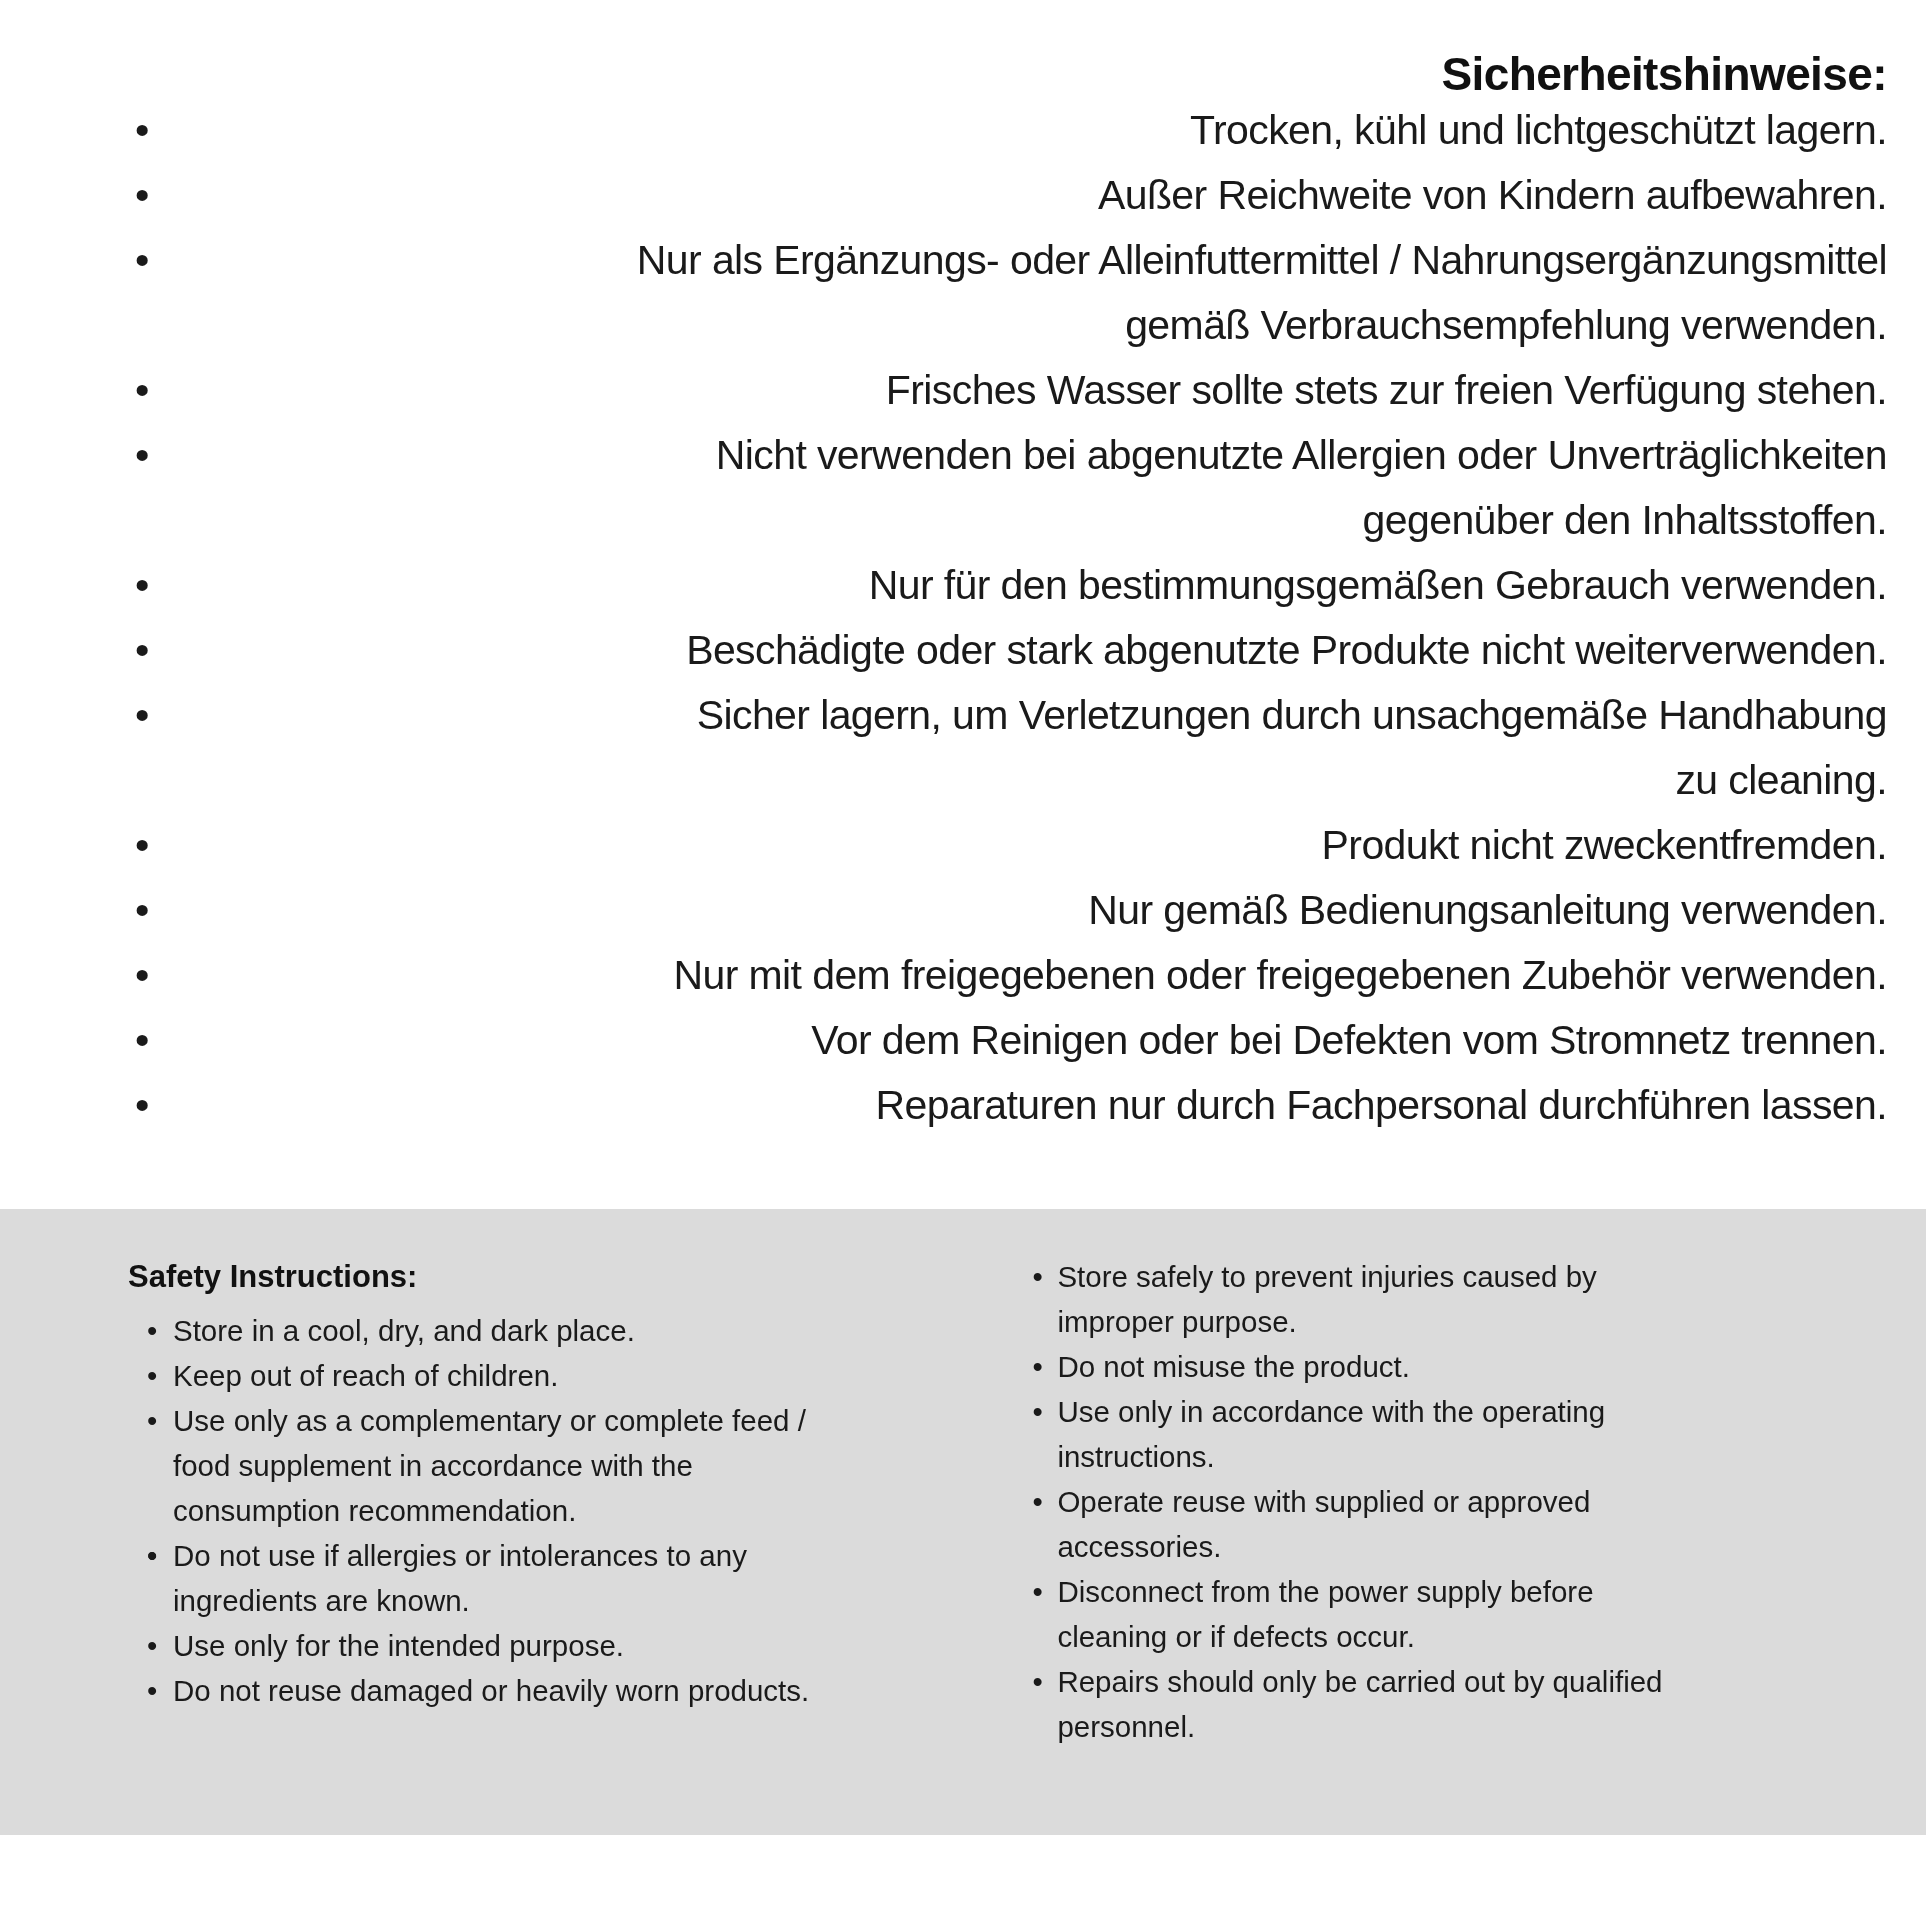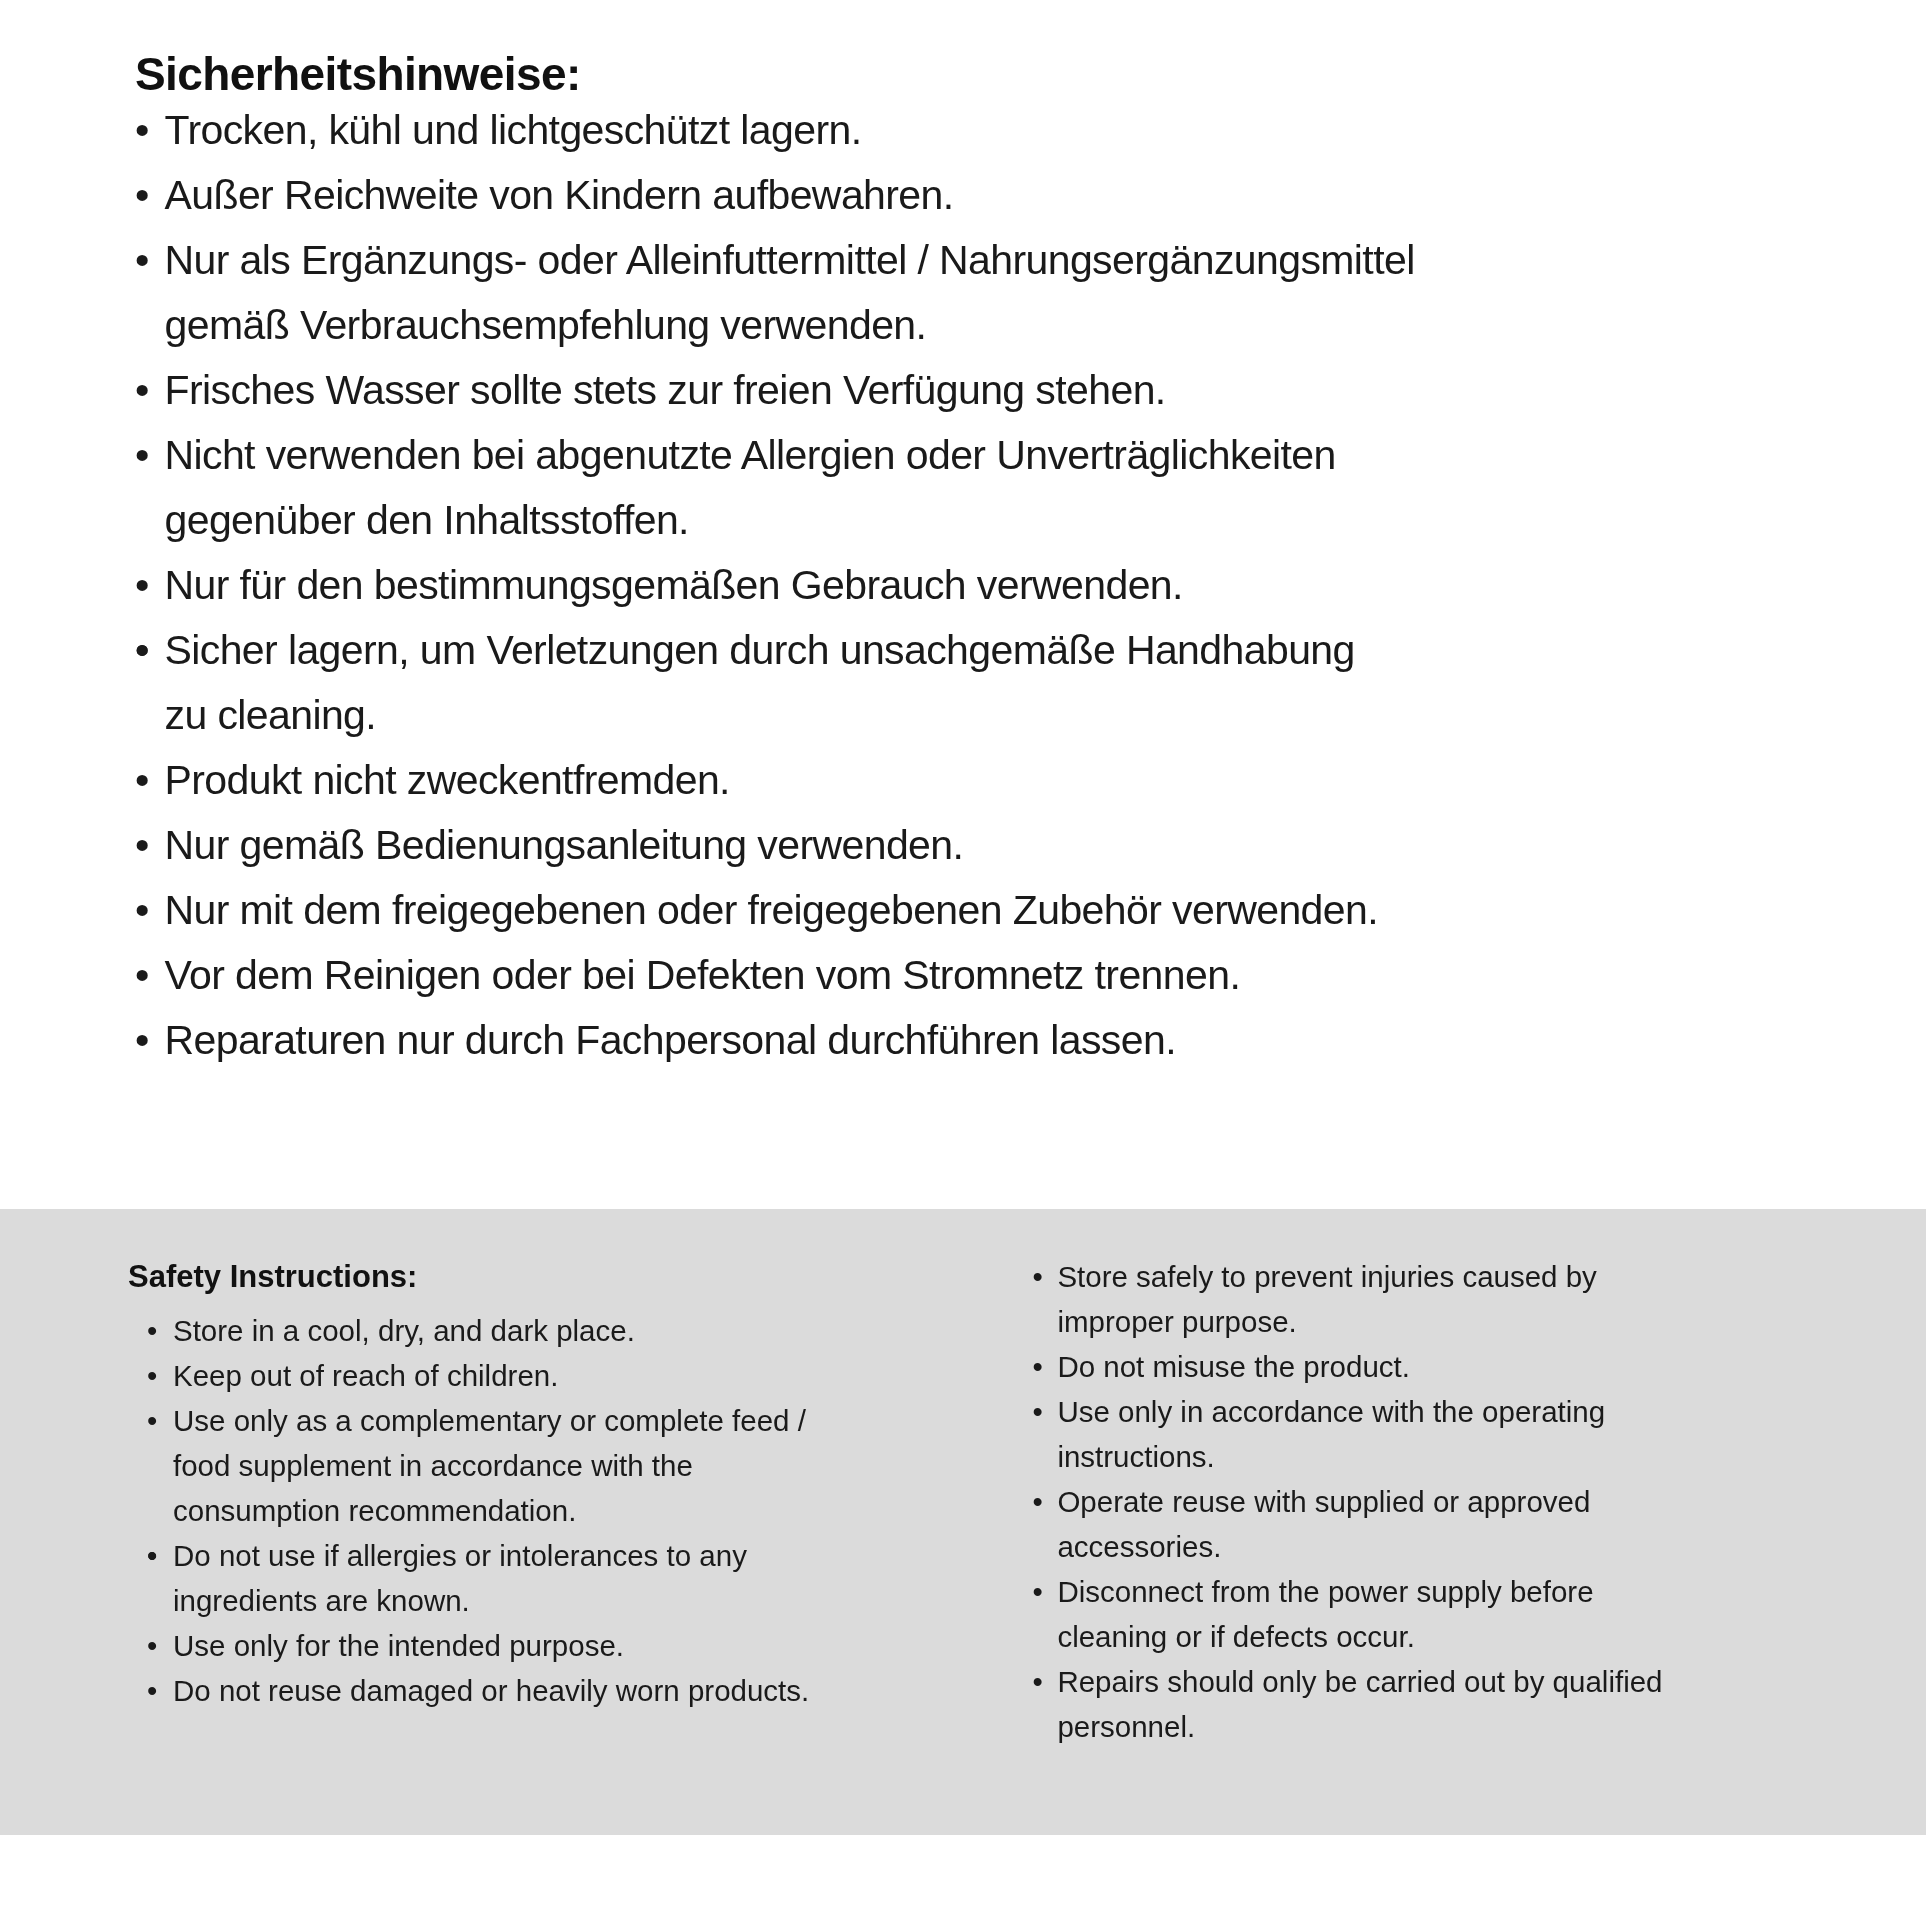--- a/index.html
+++ b/index.html
@@ -18,20 +18,21 @@
     display: flex;
     flex-direction: column;
   }
 
   
   .section-white {
     box-sizing: border-box;
     height: 1209px;
     background: #ffffff;
     padding: 50px 39px 0 135px;
+    text-align: right;
   }
   .de-heading {
     font-size: 46px;
     font-weight: bold;
     line-height: 1.05;
     letter-spacing: -0.6px;
     color: #111111;
   }
   ul.bullet-list {
     list-style: none;
@@ -106,21 +107,21 @@
     <div class="de-heading">Sicherheitshinweise:</div>
     <ul class="bullet-list de-list">
       <li><span class="bullet">•</span><span class="txt">Trocken, kühl und lichtgeschützt lagern.</span></li>
       <li><span class="bullet">•</span><span class="txt">Außer Reichweite von Kindern aufbewahren.</span></li>
       <li><span class="bullet">•</span><span class="txt">Nur als Ergänzungs- oder Alleinfuttermittel / Nahrungsergänzungsmittel
 gemäß Verbrauchsempfehlung verwenden.</span></li>
       <li><span class="bullet">•</span><span class="txt">Frisches Wasser sollte stets zur freien Verfügung stehen.</span></li>
       <li><span class="bullet">•</span><span class="txt">Nicht verwenden bei abgenutzte Allergien oder Unverträglichkeiten
 gegenüber den Inhaltsstoffen.</span></li>
       <li><span class="bullet">•</span><span class="txt">Nur für den bestimmungsgemäßen Gebrauch verwenden.</span></li>
-      <li><span class="bullet">•</span></li>
+      <li><span class="bullet">•</span><span class="txt">Beschädigte oder stark abgenutzte Produkte nicht weiterverwenden.</span></li>
       <li><span class="bullet">•</span><span class="txt">Sicher lagern, um Verletzungen durch unsachgemäße Handhabung
 zu cleaning.</span></li>
       <li><span class="bullet">•</span><span class="txt">Produkt nicht zweckentfremden.</span></li>
       <li><span class="bullet">•</span><span class="txt">Nur gemäß Bedienungsanleitung verwenden.</span></li>
       <li><span class="bullet">•</span><span class="txt">Nur mit dem freigegebenen oder freigegebenen Zubehör verwenden.</span></li>
       <li><span class="bullet">•</span><span class="txt">Vor dem Reinigen oder bei Defekten vom Stromnetz trennen.</span></li>
       <li><span class="bullet">•</span><span class="txt">Reparaturen nur durch Fachpersonal durchführen lassen.</span></li>
     </ul>
   </div>
 

